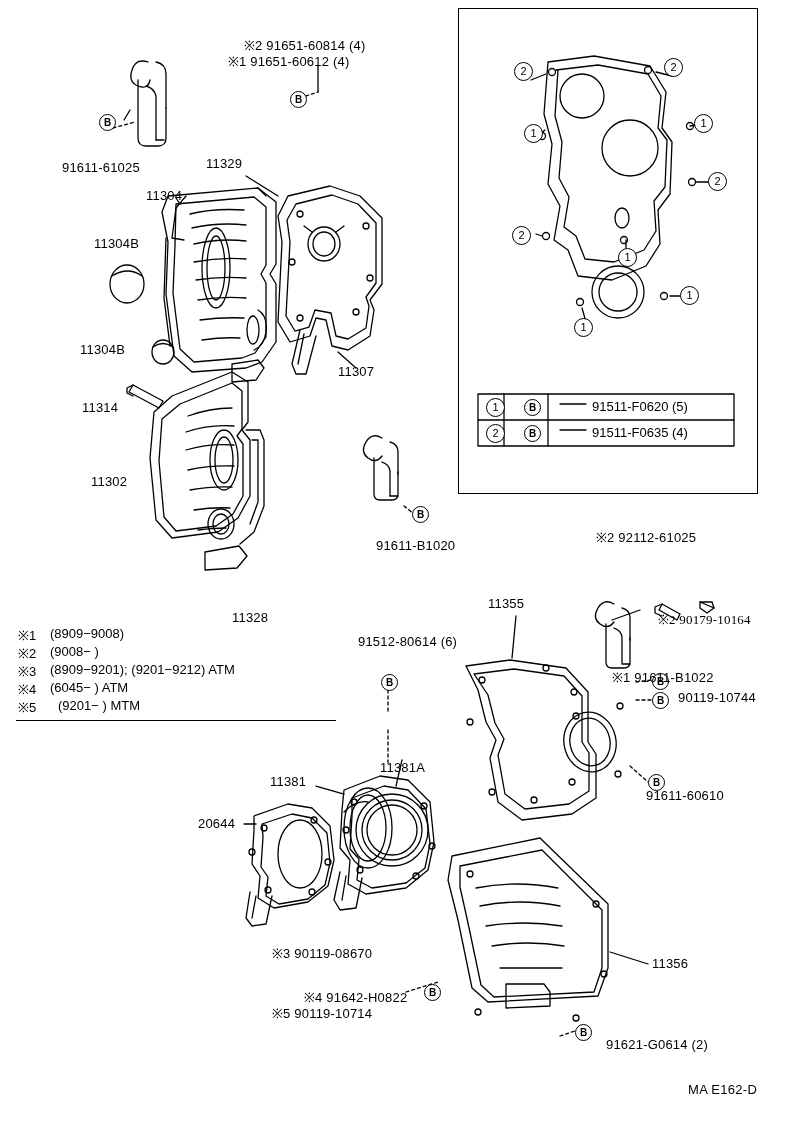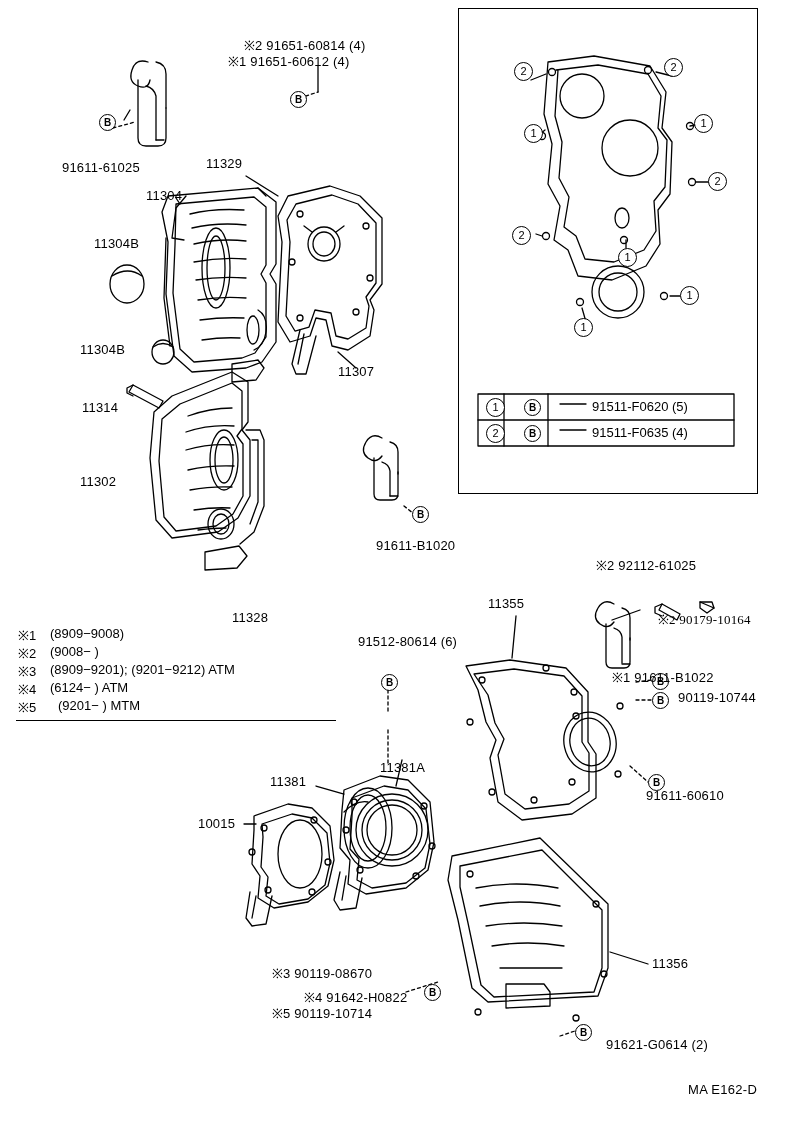--- a/index.html
+++ b/index.html
@@ -275,52 +275,52 @@
   <div class="bcirc" style="left:575px;top:1024px;">B</div>
 
   <div class="lbl" style="left:244px;top:36px;">※2 91651-60814 (4)</div>
   <div class="lbl" style="left:228px;top:52px;">※1 91651-60612 (4)</div>
   <div class="lbl" style="left:62px;top:160px;">91611-61025</div>
   <div class="lbl" style="left:206px;top:156px;">11329</div>
   <div class="lbl" style="left:146px;top:188px;">11304</div>
   <div class="lbl" style="left:94px;top:236px;">11304B</div>
   <div class="lbl" style="left:80px;top:342px;">11304B</div>
   <div class="lbl" style="left:82px;top:400px;">11314</div>
-  <div class="lbl" style="left:80px;top:474px;">11302</div>
+  <div class="lbl" style="left:91px;top:474px;">11302</div>
   <div class="lbl" style="left:338px;top:364px;">11307</div>
   <div class="lbl" style="left:232px;top:568px;margin-top:42px;">11328</div>
   <div class="lbl" style="left:376px;top:538px;">91611-B1020</div>
-  <div class="lbl" style="left:596px;top:556px;">※2 92112-61025</div>
+  <div class="lbl" style="left:596px;top:528px;">※2 92112-61025</div>
   <div class="lbl" style="left:658px;top:610px;font-family:Liberation Serif, serif;">※2 90179-10164</div>
   <div class="lbl" style="left:488px;top:596px;">11355</div>
   <div class="lbl" style="left:612px;top:668px;">※1 91611-B1022</div>
   <div class="lbl" style="left:678px;top:690px;">90119-10744</div>
   <div class="lbl" style="left:646px;top:788px;">91611-60610</div>
   <div class="lbl" style="left:358px;top:634px;">91512-80614 (6)</div>
   <div class="lbl" style="left:380px;top:760px;">11381A</div>
   <div class="lbl" style="left:270px;top:774px;">11381</div>
-  <div class="lbl" style="left:198px;top:816px;">10015</div>
+  <div class="lbl" style="left:198px;top:816px;">20644</div>
   <div class="lbl" style="left:652px;top:956px;">11356</div>
-  <div class="lbl" style="left:272px;top:964px;">※3 90119-08670</div>
+  <div class="lbl" style="left:272px;top:944px;">※3 90119-08670</div>
   <div class="lbl" style="left:272px;top:988px;margin-left:32px;">※4 91642-H0822</div>
   <div class="lbl" style="left:272px;top:1004px;">※5 90119-10714</div>
   <div class="lbl" style="left:606px;top:1024px;margin-top:13px;">91621-G0614 (2)</div>
 
   <div class="notesbox" style="left:16px;top:624px;width:320px;height:104px;">
     <div class="note" style="left:2px;top:2px;">※1</div>
     <div class="note" style="left:34px;top:2px;">(8909−9008)</div>
 
     <div class="note" style="left:2px;top:20px;">※2</div>
     <div class="note" style="left:34px;top:20px;">(9008−          )</div>
 
     <div class="note" style="left:2px;top:38px;">※3</div>
     <div class="note" style="left:34px;top:38px;">(8909−9201); (9201−9212) ATM</div>
 
     <div class="note" style="left:2px;top:56px;">※4</div>
-    <div class="note" style="left:34px;top:56px;">(6124−        ) ATM</div>
+    <div class="note" style="left:34px;top:56px;">(6045−        ) ATM</div>
 
     <div class="note" style="left:2px;top:74px;">※5</div>
     <div class="note" style="left:34px;top:74px;margin-left:8px;">(9201−        ) MTM</div>
 
     <div class="notesline" style="left:0px;top:96px;width:320px;"></div>
   </div>
 
   <div class="code" style="left:688px;top:1082px;">MA E162-D</div>
 
 </div>

